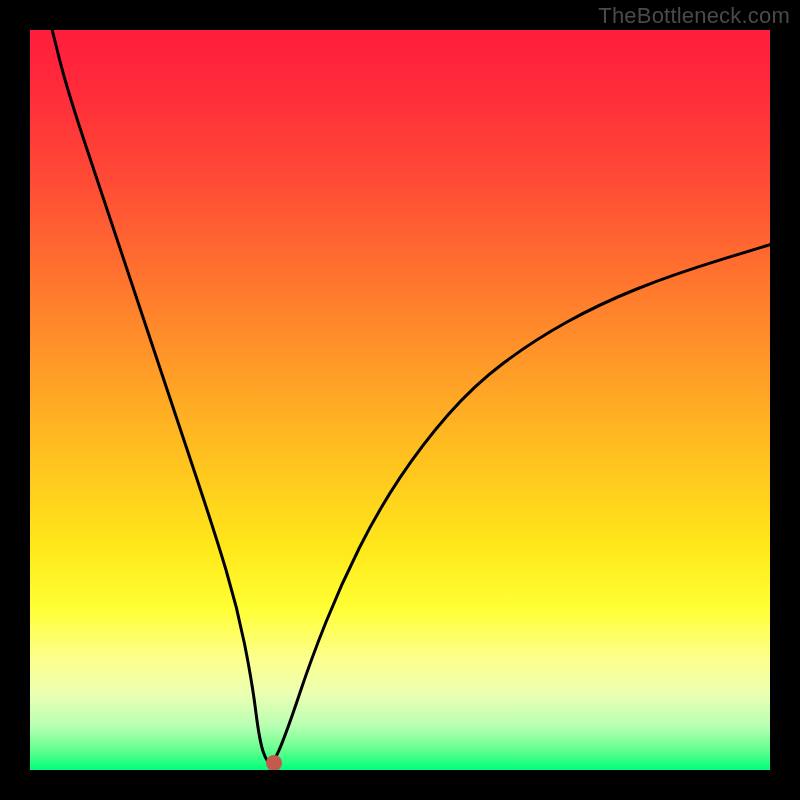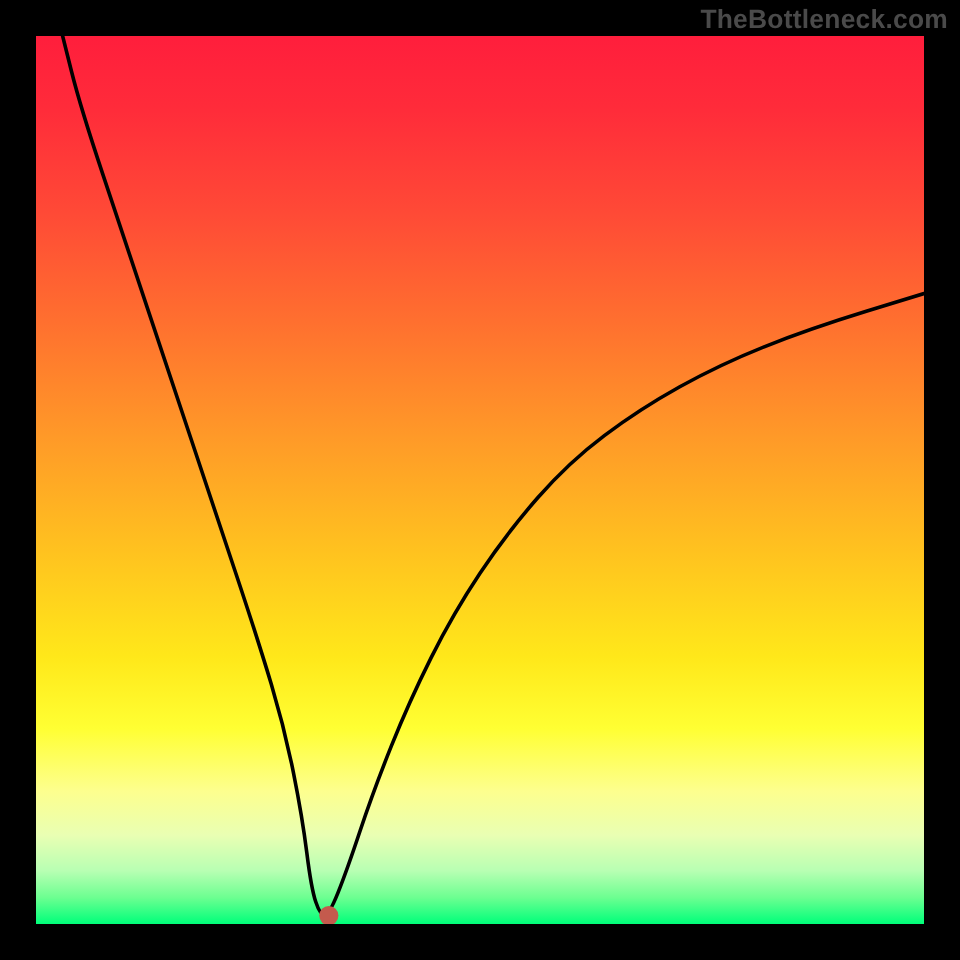--- a/index.html
+++ b/index.html
@@ -16,21 +16,21 @@
     width: 800px;
     height: 800px;
     background: #000;
   }
   .watermark {
     position: absolute;
     top: 3px;
     right: 10px;
     color: #4a4a4a;
     font-size: 22px;
-    font-weight: 700;
+    font-weight: 400;
     letter-spacing: 0.2px;
     z-index: 5;
     user-select: none;
   }
   .plot-wrap {
     position: absolute;
     left: 30px;
     top: 30px;
     width: 740px;
     height: 740px;

